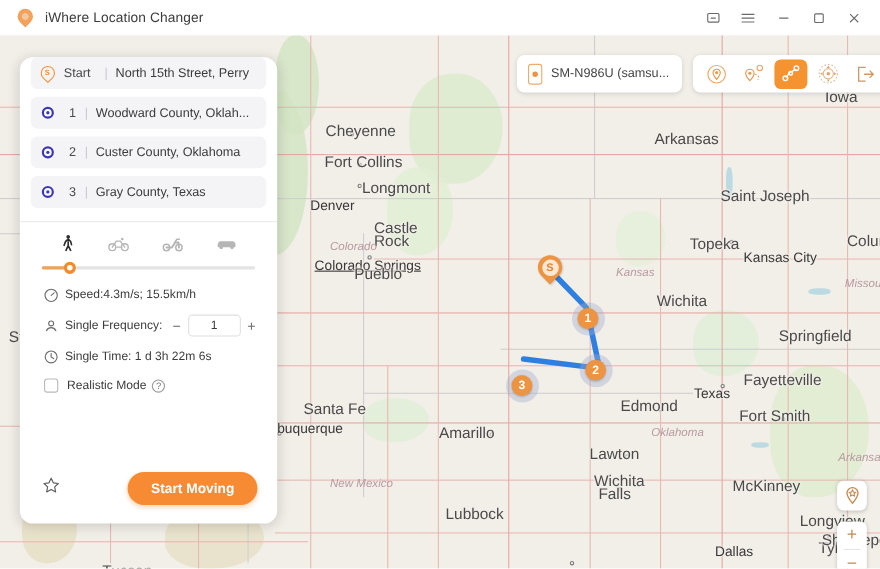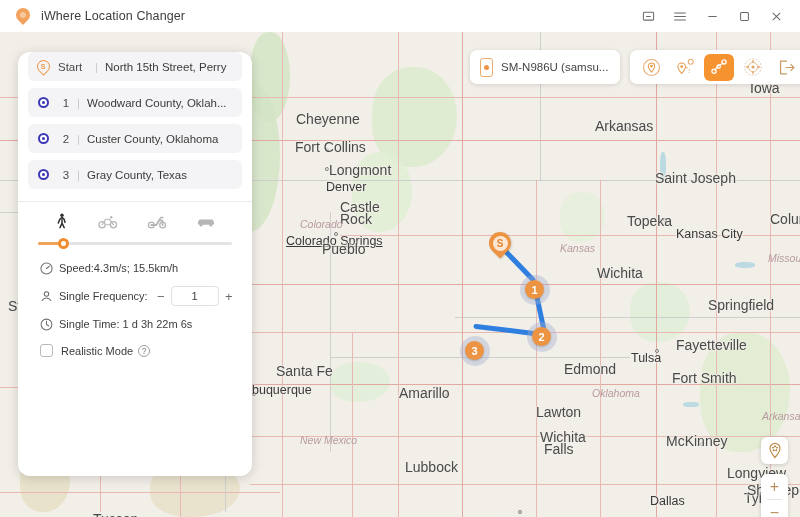--- a/index.html
+++ b/index.html
@@ -374,41 +374,41 @@
     <div class="road" style="left:180px;top:360px;width:1px;height:125px;"></div>
     <div class="road" style="left:352px;top:300px;width:1px;height:185px;"></div>
 
     <div id="cities">
         <div class="city-dot" style="left: 318px; top: 88px;"></div>
         <div class="city-label med" style="left: 296px; top: 79px;">Cheyenne</div>
         <div class="city-dot" style="left: 325px; top: 116px;"></div>
         <div class="city-label med" style="left: 295px; top: 107px;">Fort Collins</div>
         <div class="city-dot" style="left: 325px; top: 135px;"></div>
         <div class="city-label med" style="left: 329px; top: 130px;">Longmont</div>
-        <div class="city-label big" style="left: 282px; top: 148px; padding-left: 44px;">Denver</div>
+        <div class="city-label big" style="left: 282px; top: 148px;">Denver</div>
         <div class="city-label med" style="left: 340px; top: 167px;">Castle</div>
         <div class="city-label med" style="left: 340px; top: 179px;">Rock</div>
         <div class="city-dot" style="left: 334px; top: 200px;"></div>
         <div class="city-label big" style="left: 286px; top: 202px; text-decoration: underline;">Colorado Springs</div>
         <div class="city-dot" style="left: 344px; top: 217px;"></div>
         <div class="city-label med" style="left: 322px; top: 209px;">Pueblo</div>
         <div class="city-dot" style="left: 625px; top: 95px;"></div>
         <div class="city-label med" style="left: 595px; top: 86px;">Arkansas</div>
         <div class="city-dot" style="left: 695px; top: 146px;"></div>
         <div class="city-label med" style="left: 655px; top: 138px;">Saint Joseph</div>
         <div class="city-dot" style="left: 663px; top: 186px;"></div>
         <div class="city-label med" style="left: 627px; top: 181px;">Topeka</div>
         <div class="city-label big" style="left: 676px; top: 195px;">Kansas City</div>
         <div class="city-label med" style="left: 770px; top: 179px;">Columbia</div>
         <div class="city-dot" style="left: 603px; top: 242px;"></div>
         <div class="city-label med" style="left: 597px; top: 233px;">Wichita</div>
         <div class="city-dot" style="left: 750px; top: 274px;"></div>
         <div class="city-label med" style="left: 708px; top: 265px;">Springfield</div>
         <div class="city-dot" style="left: 655px; top: 317px;"></div>
-        <div class="city-label big" style="left: 631px; top: 319px;">Tulsa</div>
+        <div class="city-label big" style="left: 631px; top: 319px;">Texas</div>
         <div class="city-dot" style="left: 718px; top: 314px;"></div>
         <div class="city-label med" style="left: 676px; top: 305px;">Fayetteville</div>
         <div class="city-dot" style="left: 598px; top: 338px;"></div>
         <div class="city-label med" style="left: 564px; top: 329px;">Edmond</div>
         <div class="city-dot" style="left: 710px; top: 347px;"></div>
         <div class="city-label med" style="left: 672px; top: 338px;">Fort Smith</div>
         <div class="city-dot" style="left: 568px; top: 381px;"></div>
         <div class="city-label med" style="left: 536px; top: 372px;">Lawton</div>
         <div class="city-label med" style="left: 540px; top: 397px;">Wichita</div>
         <div class="city-dot" style="left: 562px; top: 411px;"></div>
@@ -633,20 +633,28 @@
       </div>
       <div>Single Time: 1 d 3h 22m 6s</div>
     </div>
 
     <div class="checkbox-row">
       <div class="cbox"></div>
       <div>Realistic Mode</div>
       <div class="qmark">?</div>
     </div>
 
+    <div class="panel-footer">
+      <div class="star-btn">
+        <svg width="17" height="17" viewBox="0 0 18 18">
+          <path d="M9 1.8l2.1 4.5 4.8.6-3.5 3.3.9 4.8L9 12.7l-4.3 2.3.9-4.8L2.1 6.9l4.8-.6z" fill="none" stroke="currentColor" stroke-width="1.1" stroke-linejoin="round"></path>
+        </svg>
+      </div>
+      <div class="start-btn">Start Moving</div>
+    </div>
   </div>
 
   <div class="titlebar">
     <div class="title-logo">
         <div class="pin"></div>
       </div>
     <div class="title-text">iWhere Location Changer</div>
     <div class="win-controls">
       <div class="wc">
         <svg width="13" height="13" viewBox="0 0 14 14">

